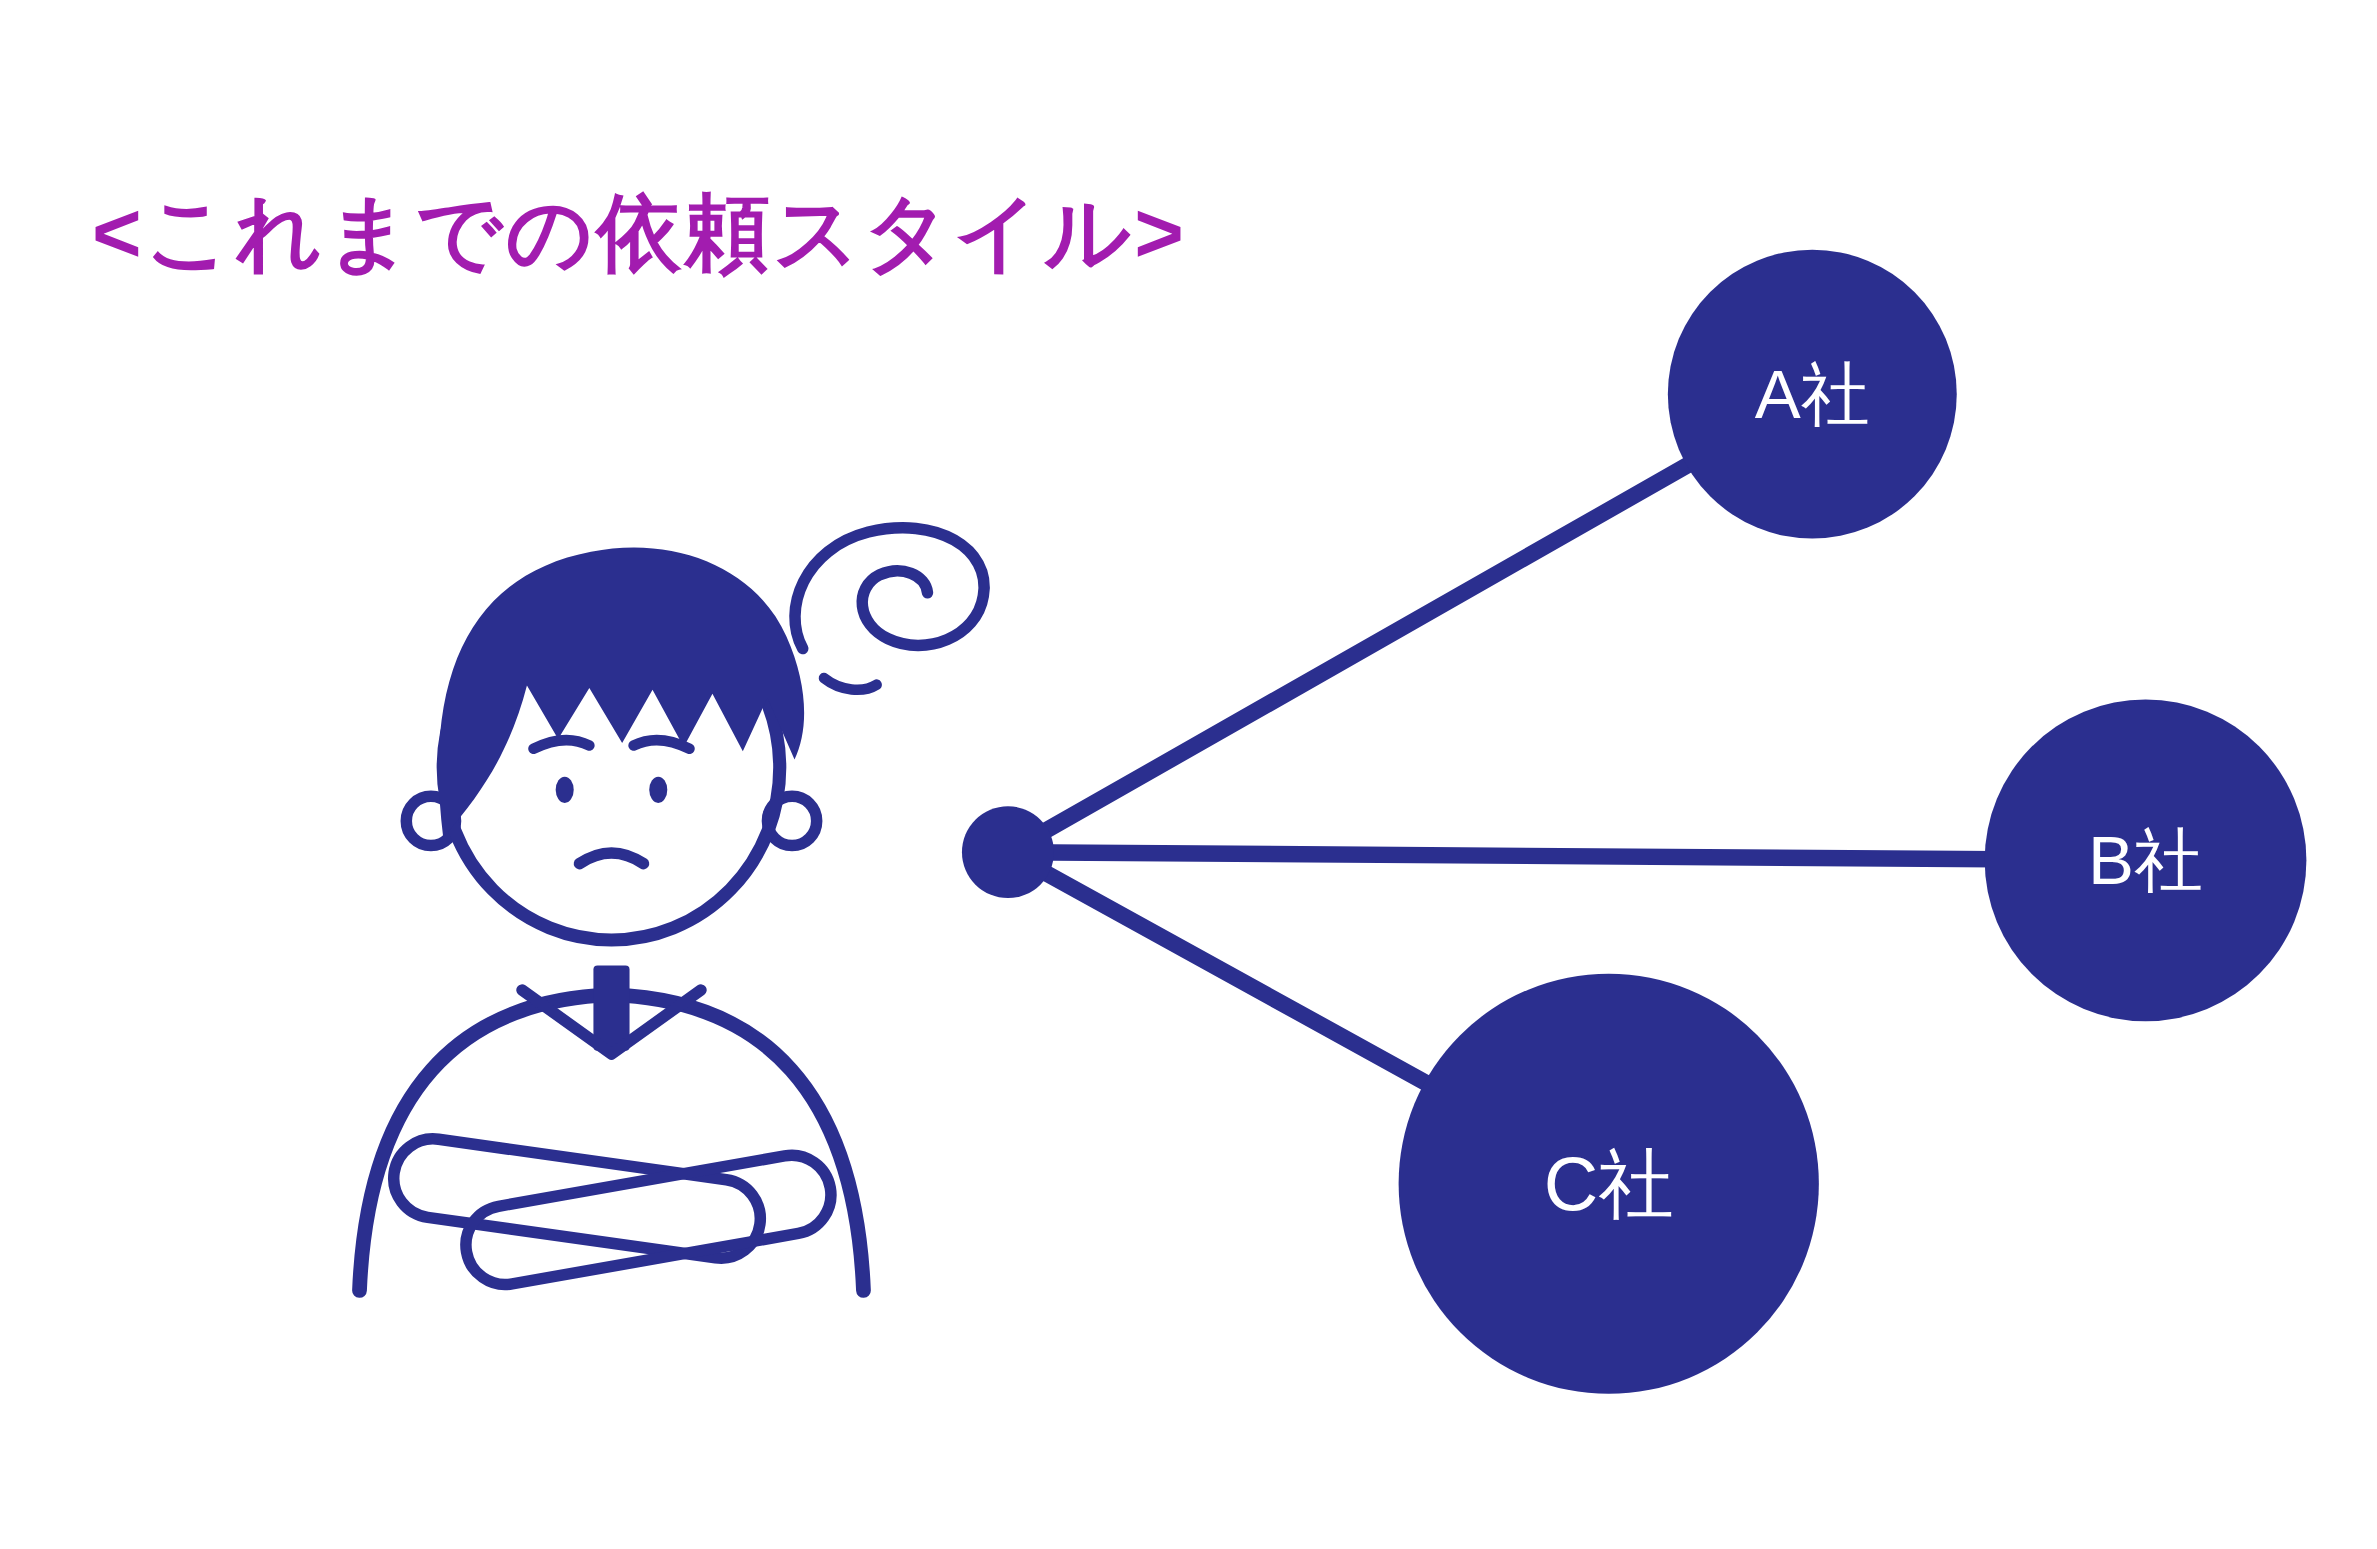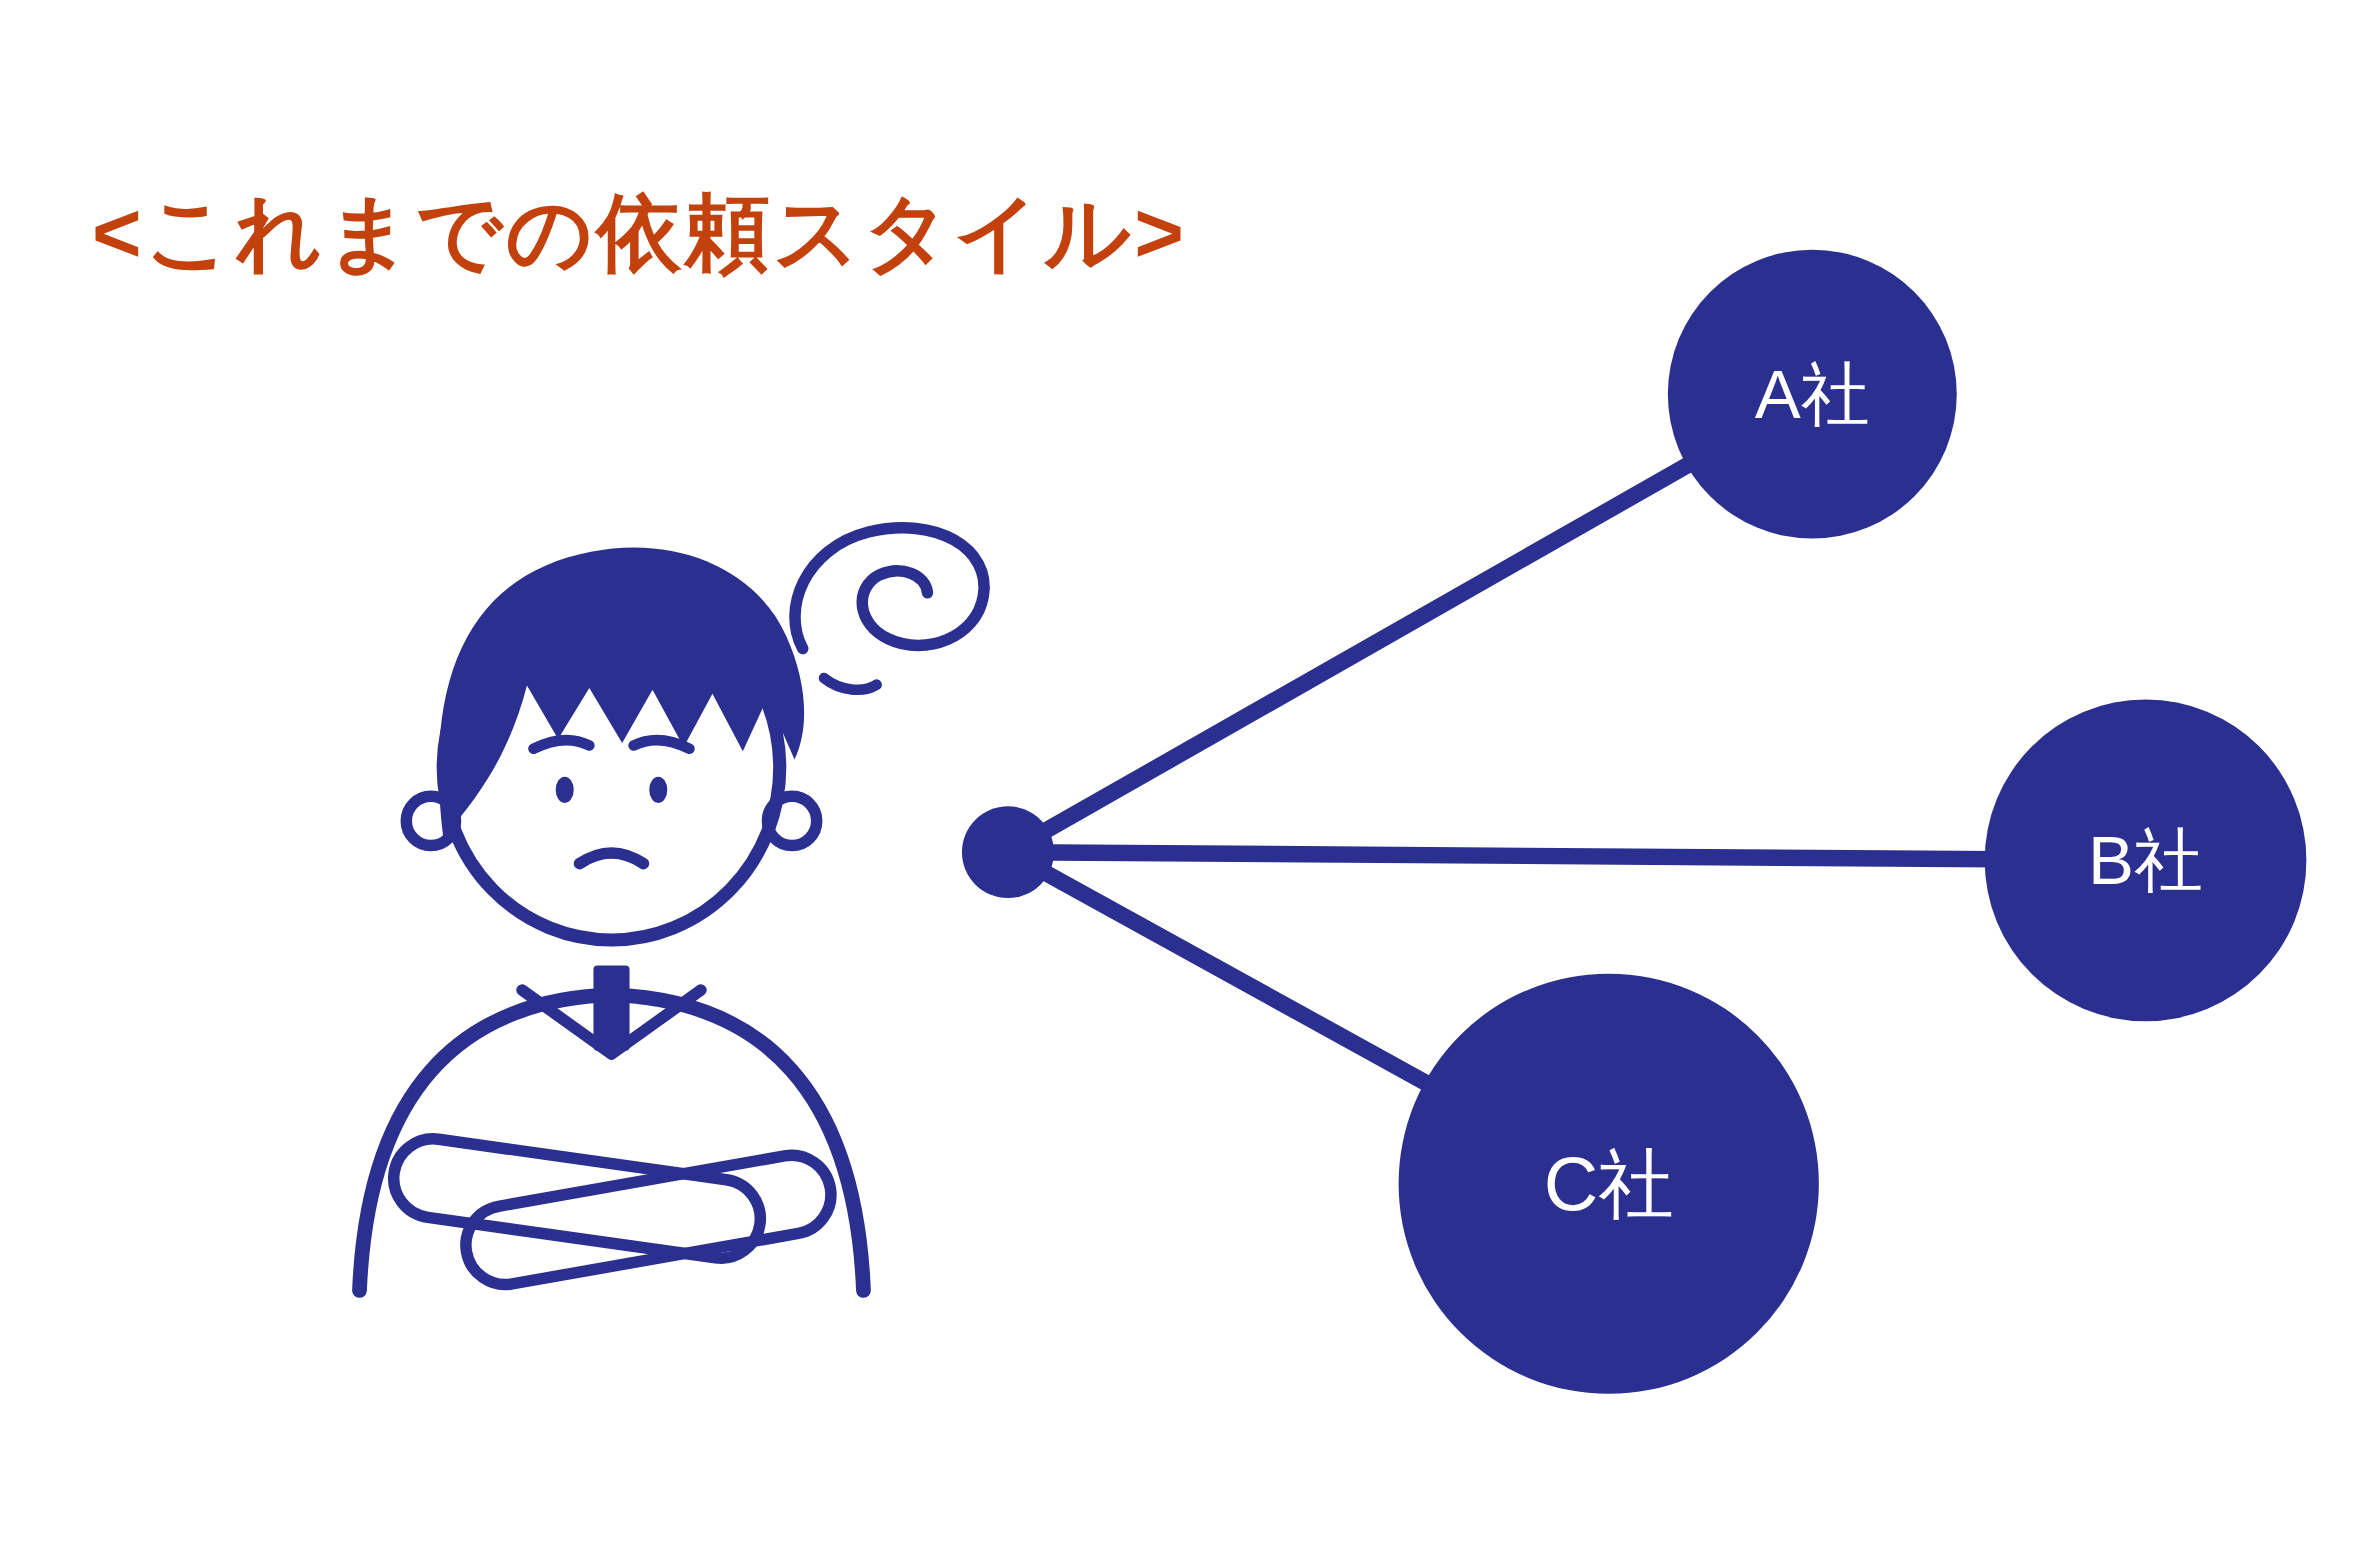--- a/index.html
+++ b/index.html
@@ -21,21 +21,21 @@
     height: 1550px;
     background: #ffffff;
   }
   .title {
     position: absolute;
     left: 92px;
     top: 176px;
     font-size: 85px;
     font-weight: 800;
     letter-spacing: 3.3px;
-    color: #c2410c;
+    color: #a21caf;
     white-space: nowrap;
   }
   svg.diagram {
     position: absolute;
     left: 0; top: 0;
   }
   .ink {
     stroke: #2b2f8f;
     fill: none;
     stroke-linecap: round;

